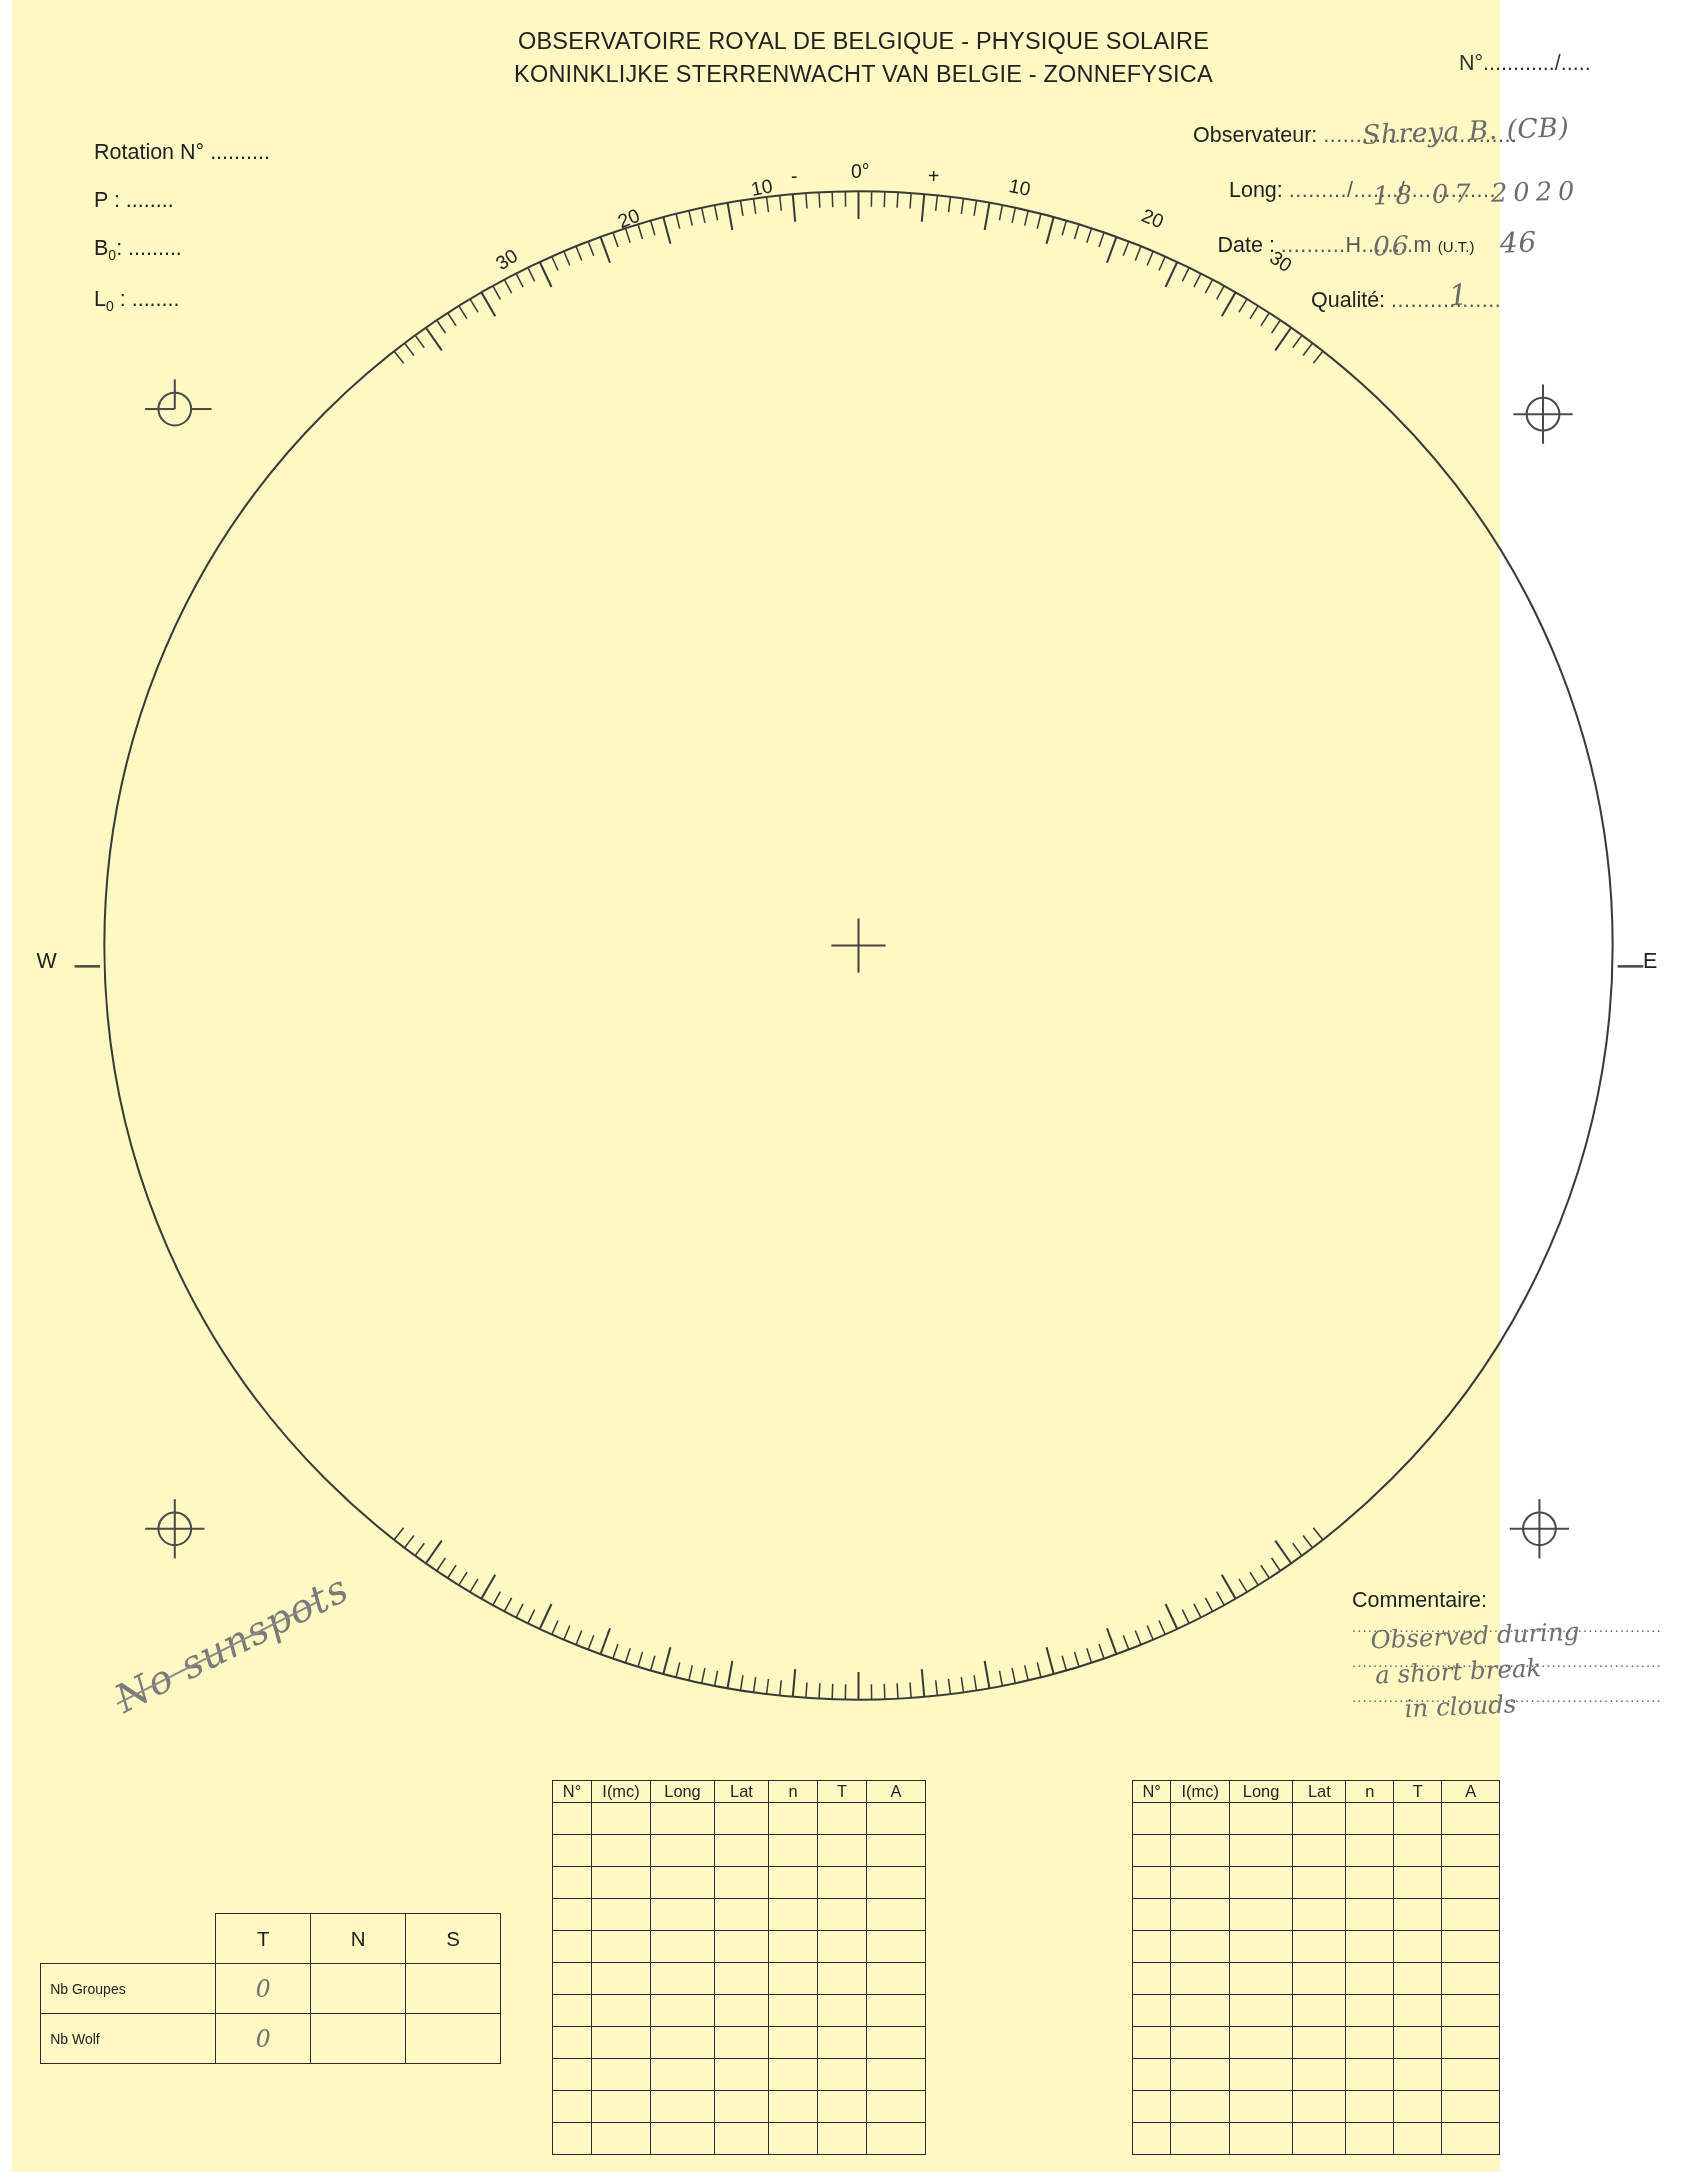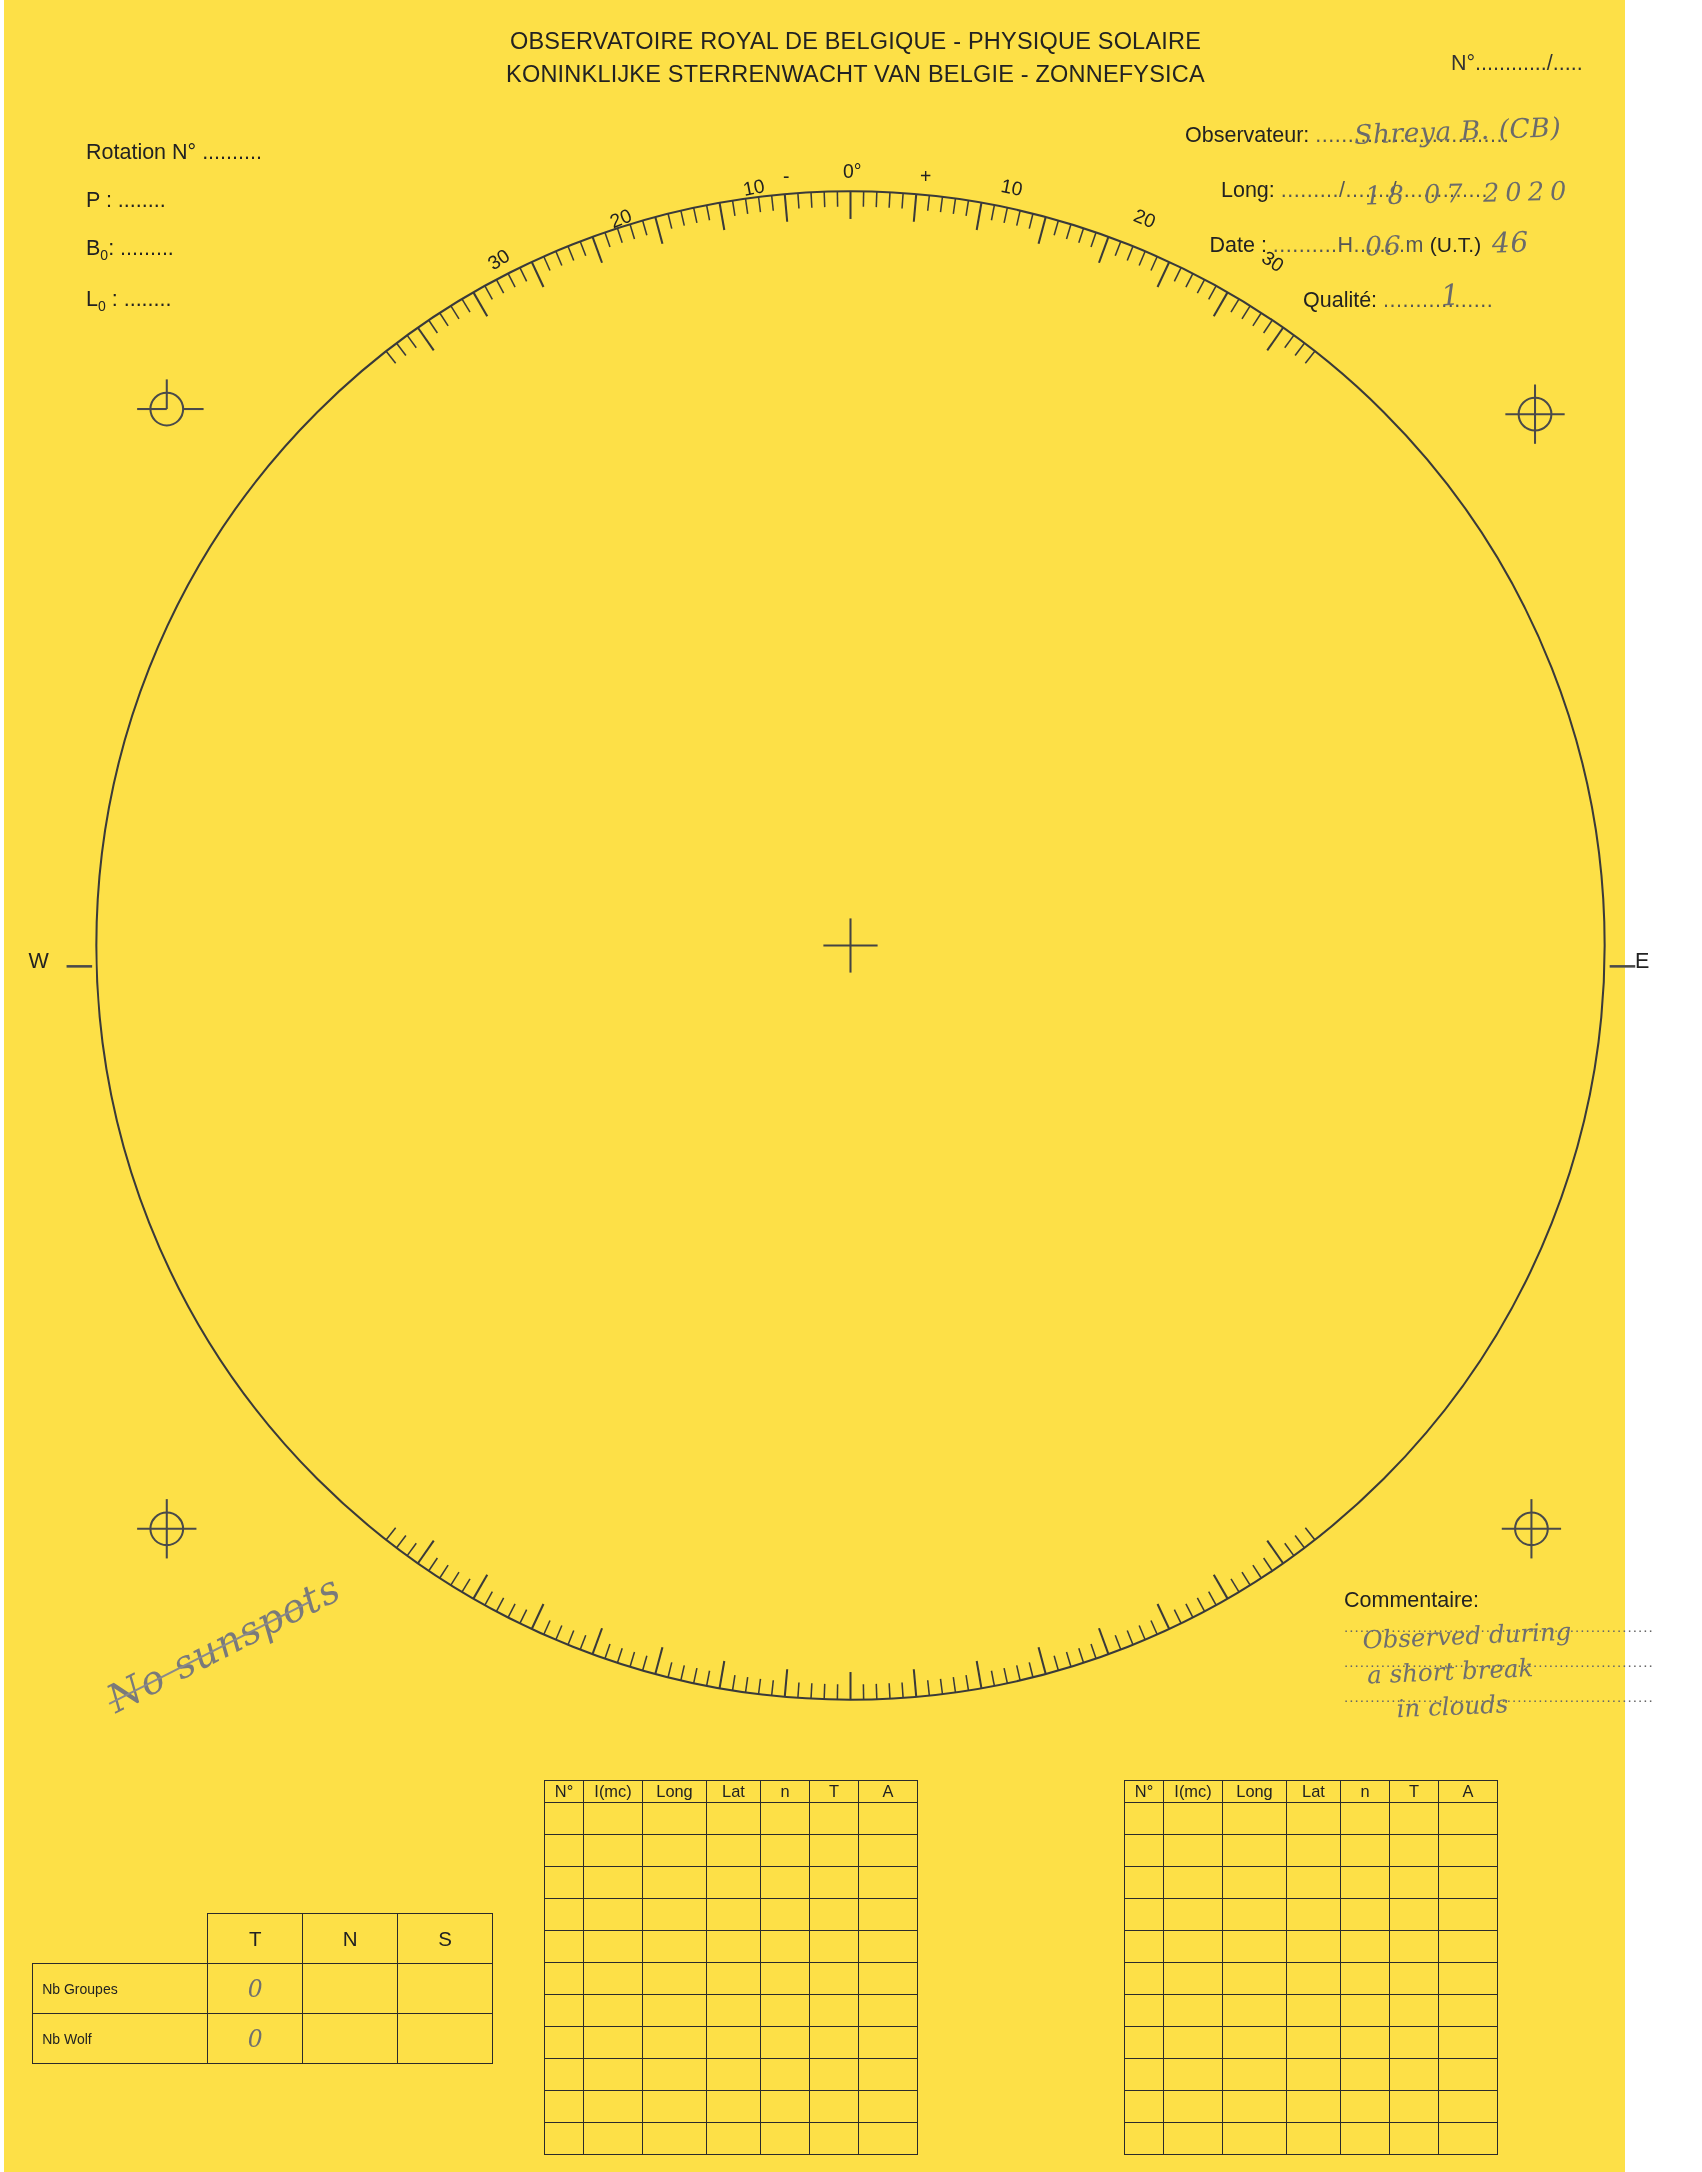--- a/index.html
+++ b/index.html
@@ -10,24 +10,24 @@
   body {
     width: 1703px;
     height: 2172px;
     position: relative;
     font-family: "Liberation Sans", sans-serif;
     color: #1d1d1d;
     overflow: hidden;
   }
   .sheet {
     position: absolute;
-    left: 4px; top: 0;
-    width: 1621px;
+    left: 12px; top: 0;
+    width: 1488px;
     height: 2172px;
-    background: #fde047;
+    background: #fef9c3;
   }
 
   
   .hdr {
     position: absolute;
     top: 24.5px;
     left: 0;
     width: 1703px;
     text-align: center;
     font-size: 23.5px;
@@ -107,21 +107,21 @@
     left: 307px; top: -7.2px;
     font-size: 28px;
     transform: rotate(-2deg);
   }
   .hand-q {
     position: absolute;
     left: 256px; top: -10.2px;
     font-size: 29px;
     transform: rotate(-3deg);
   }
-  .small-ut { font-size: 21px; }
+  .small-ut { font-size: 15px; }
 
   
   .disk-wrap {
     position: absolute;
     left: 77px;
     top: 153px;
     width: 1539px;
     height: 1585px;
   }
   .disk-wrap svg { display: block; }

